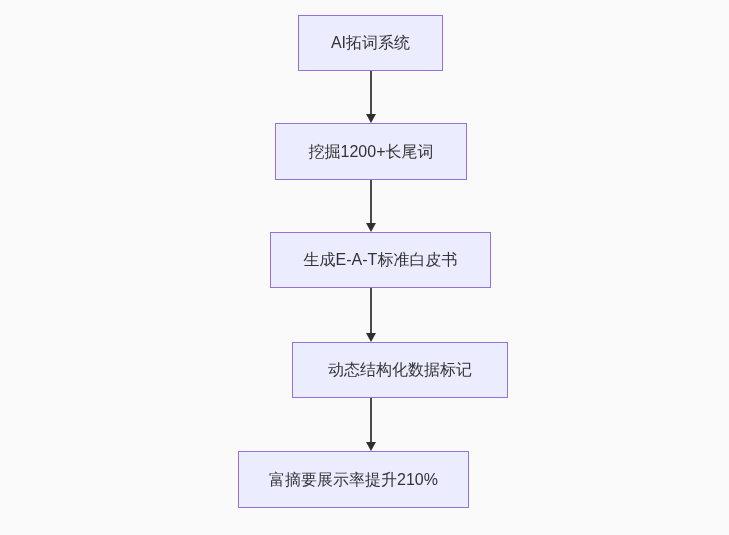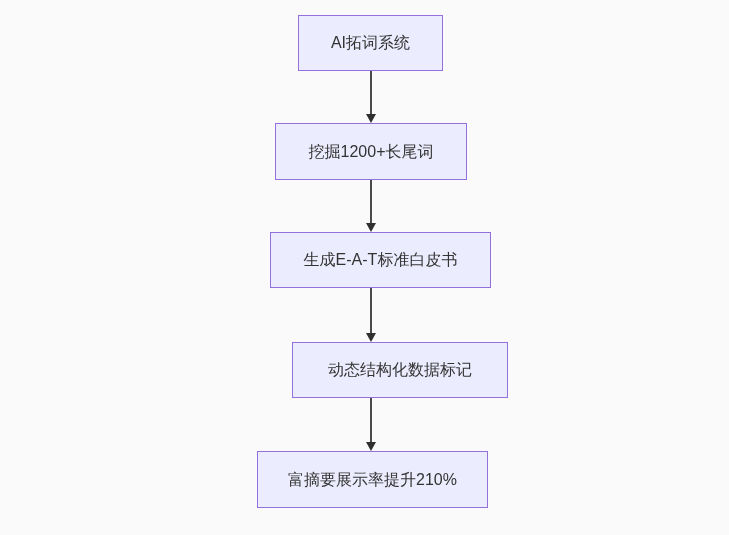--- a/index.html
+++ b/index.html
@@ -31,21 +31,21 @@
     display: flex;
     align-items: center;
     justify-content: center;
     text-align: center;
     line-height: 1.2;
   }
   .n1 { left: 298px; top: 15px;  width: 145px; height: 56px; }
   .n2 { left: 275px; top: 123px; width: 192px; height: 57px; }
   .n3 { left: 270px; top: 232px; width: 221px; height: 56px; }
   .n4 { left: 264px; top: 342px; width: 216px; height: 56px; margin-left: 28px; }
-  .n5 { left: 257px; top: 451px; width: 231px; height: 57px; align-items: center; }
+  .n5 { left: 238px; top: 451px; width: 231px; height: 57px; align-items: center; }
   .arrow {
     position: absolute;
     left: 360px;
     width: 21px;
   }
   .a1 { top: 71px;  height: 52px; }
   .a2 { top: 180px; height: 52px; }
   .a3 { top: 288px; height: 54px; }
   .a4 { top: 398px; height: 53px; }
   .arrow-line {

